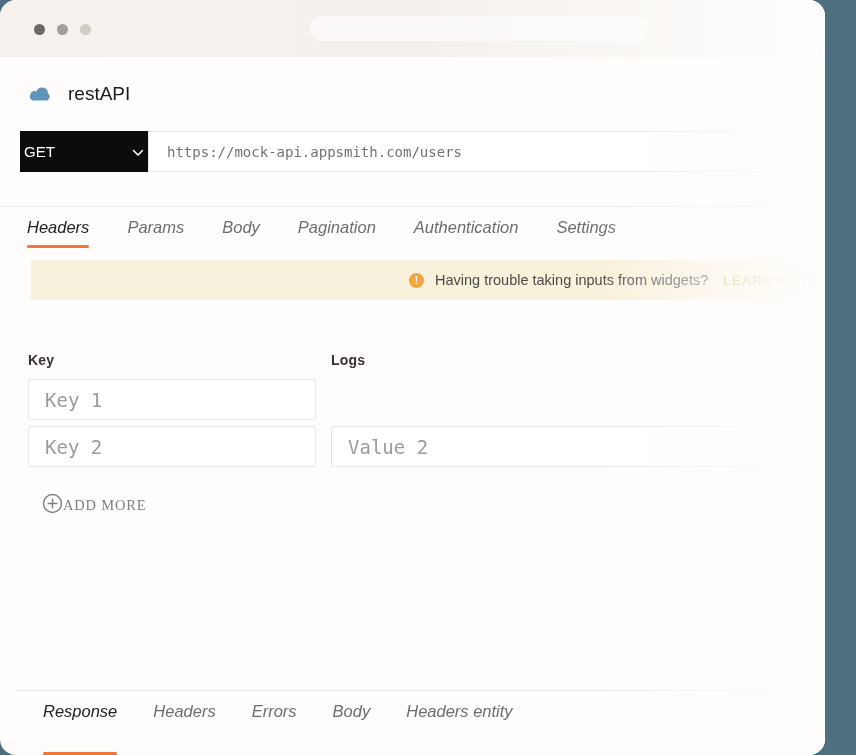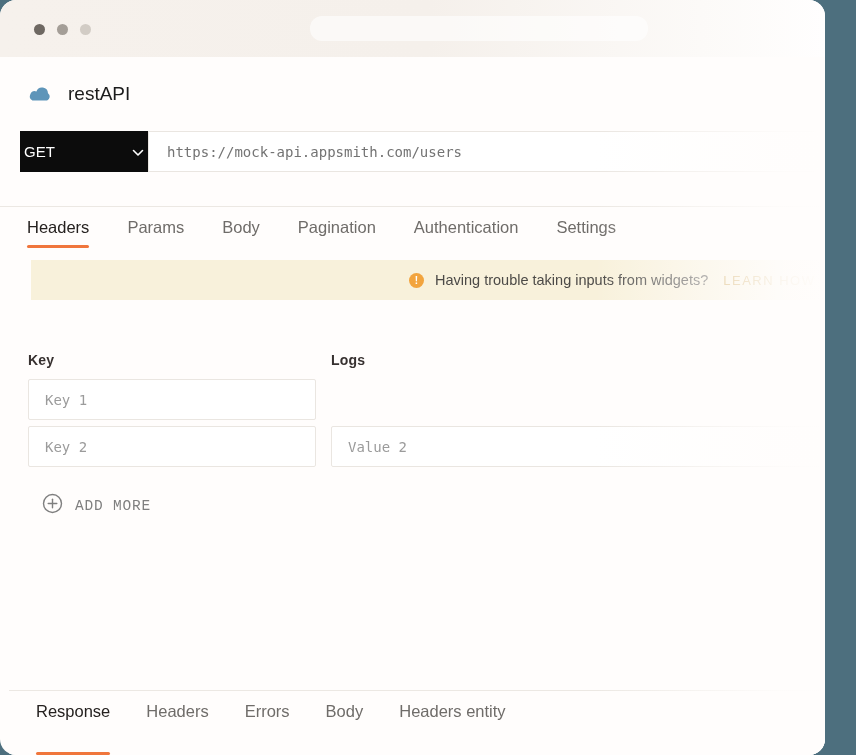--- a/index.html
+++ b/index.html
@@ -46,21 +46,21 @@
     flex:1; min-width:0;
     border:1px solid #eae6e1; background:#ffffff;
     font-family:"DejaVu Sans Mono", monospace; font-size:14px;
     color:#737373; padding:0 18px; outline:none;
   }
   
   .tabs {
     border-top:1px solid #ece8e3; margin-top:34px;
     padding:11px 0 0 27px; display:flex; gap:38px;
   }
-  .tab { font-size:16.5px; color:#6f6c69; padding-bottom:11px; position:relative; cursor:pointer; white-space:nowrap; }
+  .tab { font-size:16.5px; color:#6f6c69; padding-bottom:11px; position:relative; cursor:pointer; white-space:nowrap;font-style:italic; }
   .tab.active { color:#25211f; font-weight:500; }
   .tab.active::after {
     content:""; position:absolute; left:0; right:0; bottom:0; height:3px;
     background:#f0763c; border-radius:2px;
   }
   
   .banner {
     margin:12px 0 0 31px; height:40px; background:#f8f1db;
     display:flex; align-items:center; gap:11px; padding-left:378px;
   }
@@ -71,32 +71,32 @@
   }
   .banner-text { font-size:14.5px; color:#4c4a47; white-space:nowrap; }
   .banner-link { font-size:13px; color:#c89a3f; letter-spacing:1.5px; font-weight:500; margin-left:4px; cursor:pointer; white-space:nowrap; }
   
   .kv-section { margin:52px 0 0 28px; }
   .kv-grid { display:grid; grid-template-columns:288px 1fr; column-gap:15px; }
   .kv-label { font-size:14px; font-weight:700; color:#373130; letter-spacing:0.2px; margin-bottom:11px; }
   .kv-input {
     border:1px solid #eae6e1; border-radius:2px; background:#ffffff;
     height:41px; margin-bottom:6px; padding:0 16px; width:100%;
-    font-family:"DejaVu Sans Mono", monospace; font-size:14px; color:#777777; outline:none;
+    font-family:"DejaVu Sans Mono", monospace; font-size:19px; color:#777777; outline:none;
   }
   .kv-input::placeholder { color:#9b9b9b; opacity:1; }
   .add-more {
-    display:flex; align-items:center; gap:12px; margin:20px 0 0 42px;
+    display:flex; align-items:center; gap:0; margin:20px 0 0 42px;
     color:#7f7f7f; cursor:pointer; background:none; border:none;
-    font-family:Liberation Mono, monospace;
+    font-family:Liberation Serif, serif;
   }
   .add-more-label { font-size:14.5px; letter-spacing:0.8px; font-weight:500; color:#7f7f7f; }
   
   .response-bar {
-    position:absolute; left:9px; right:0; bottom:0; height:65px;
+    position:absolute; left:16px; right:0; bottom:0; height:65px;
     border-top:1px solid #ece8e3; background:#fffdfc;
     padding:11px 0 0 27px; display:flex; gap:36px;
   }
   
   .fade-overlay {
     position:absolute; top:57px; bottom:0; right:0; width:230px;
     background:linear-gradient(to right, rgba(255,253,252,0) 0%, rgba(255,253,252,0.55) 45%, rgba(255,253,252,0.92) 80%, #fffdfc 100%);
     pointer-events:none; z-index:5;
   }
 </style>

